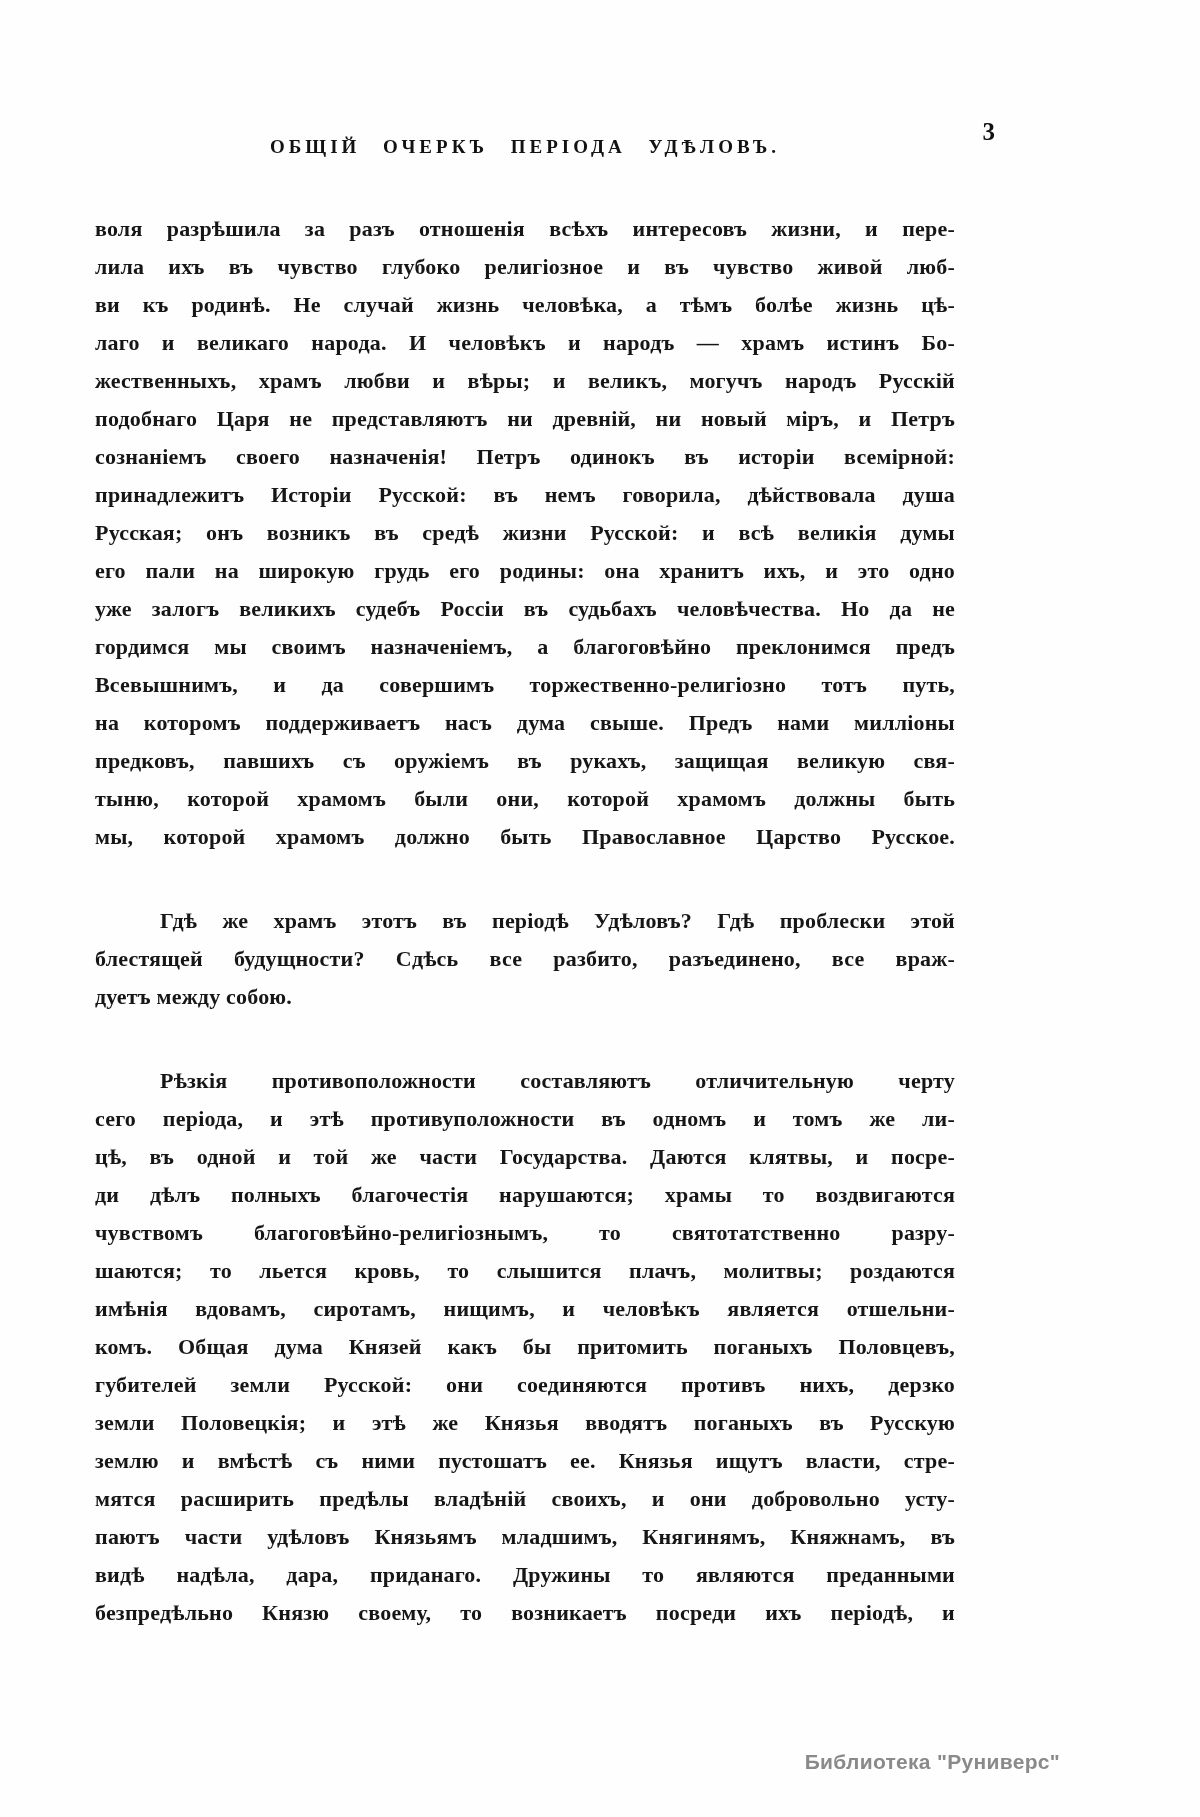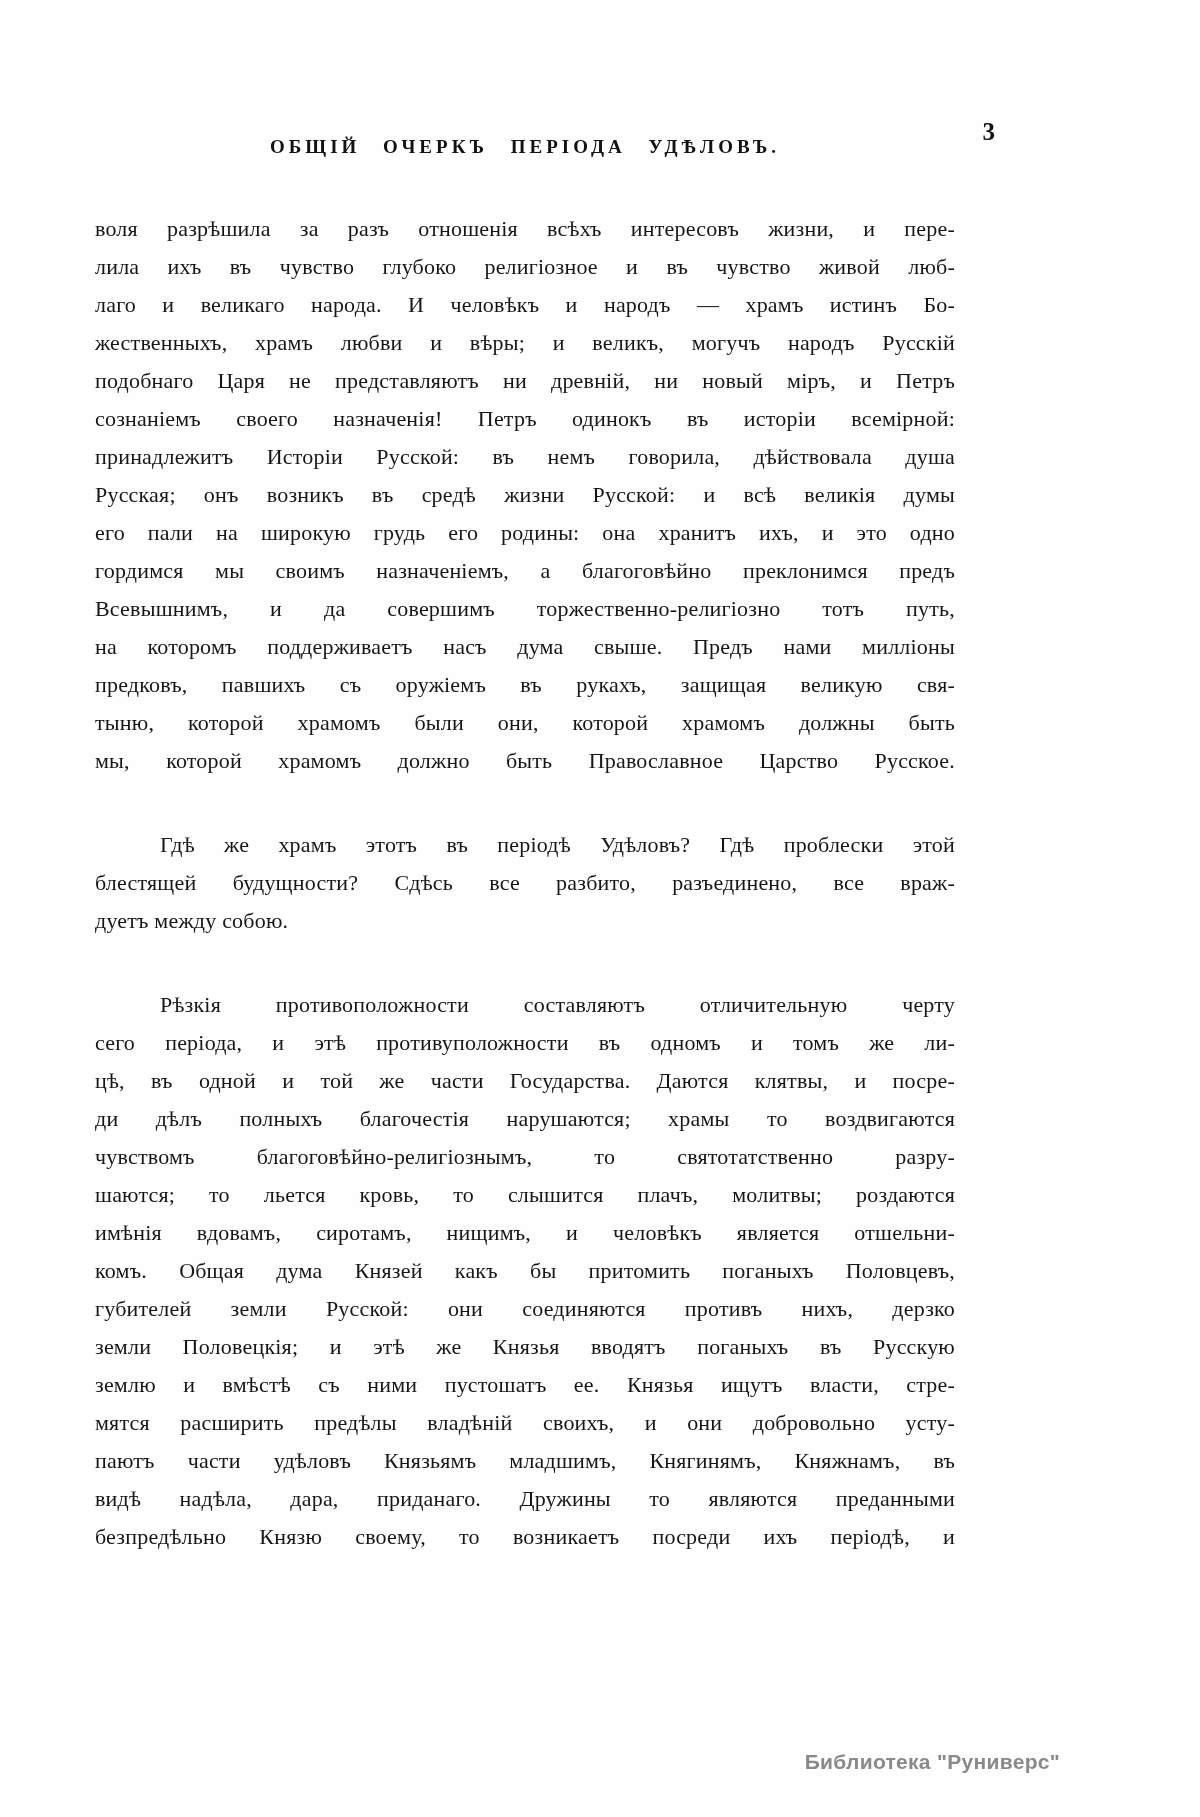--- a/index.html
+++ b/index.html
@@ -46,21 +46,21 @@
   .text-block {
     position: absolute;
     top: 210px;
     left: 95px;
     width: 860px;
   }
   .paragraph { margin: 0 0 46px 0; }
   .paragraph:last-child { margin-bottom: 0; }
   .line {
     font-size: 22px;
-    font-weight: normal;
+    font-weight: bold;
     line-height: 38px;
     height: 38px;
     text-align: justify;
     text-align-last: justify;
     white-space: normal;
     letter-spacing: 0.2px;
   }
   .line.indent { padding-left: 65px; }
   .line.no-justify { text-align-last: left; }
   .watermark {
@@ -80,27 +80,29 @@
 <div class="page">
   <div class="running-header">
     <div class="header-title">ОБЩІЙ ОЧЕРКЪ ПЕРІОДА УДѢЛОВЪ.</div>
     <div class="page-number">3</div>
   </div>
 
   <div class="text-block">
     <div class="paragraph">
         <div class="line">воля разрѣшила за разъ отношенія всѣхъ интересовъ жизни, и пере-</div>
         <div class="line">лила ихъ въ чувство глубоко религіозное и въ чувство живой люб-</div>
+        <div class="line">ви къ родинѣ. Не случай жизнь человѣка, а тѣмъ болѣе жизнь цѣ-</div>
         <div class="line">лаго и великаго народа. И человѣкъ и народъ — храмъ истинъ Бо-</div>
         <div class="line">жественныхъ, храмъ любви и вѣры; и великъ, могучъ народъ Русскій</div>
         <div class="line">подобнаго Царя не представляютъ ни древній, ни новый міръ, и Петръ</div>
         <div class="line">сознаніемъ своего назначенія! Петръ одинокъ въ исторіи всемірной:</div>
         <div class="line">принадлежитъ Исторіи Русской: въ немъ говорила, дѣйствовала душа</div>
         <div class="line">Русская; онъ возникъ въ средѣ жизни Русской: и всѣ великія думы</div>
         <div class="line">его пали на широкую грудь его родины: она хранитъ ихъ, и это одно</div>
+        <div class="line">уже залогъ великихъ судебъ Россіи въ судьбахъ человѣчества. Но да не</div>
         <div class="line">гордимся мы своимъ назначеніемъ, а благоговѣйно преклонимся предъ</div>
         <div class="line">Всевышнимъ, и да совершимъ торжественно-религіозно тотъ путь,</div>
         <div class="line">на которомъ поддерживаетъ насъ дума свыше. Предъ нами милліоны</div>
         <div class="line">предковъ, павшихъ съ оружіемъ въ рукахъ, защищая великую свя-</div>
         <div class="line">тыню, которой храмомъ были они, которой храмомъ должны быть</div>
         <div class="line">мы, которой храмомъ должно быть Православное Царство Русское.</div>
       </div>
     <div class="paragraph">
         <div class="line indent">Гдѣ же храмъ этотъ въ періодѣ Удѣловъ? Гдѣ проблески этой</div>
         <div class="line">блестящей будущности? Сдѣсь все разбито, разъединено, все враж-</div>

